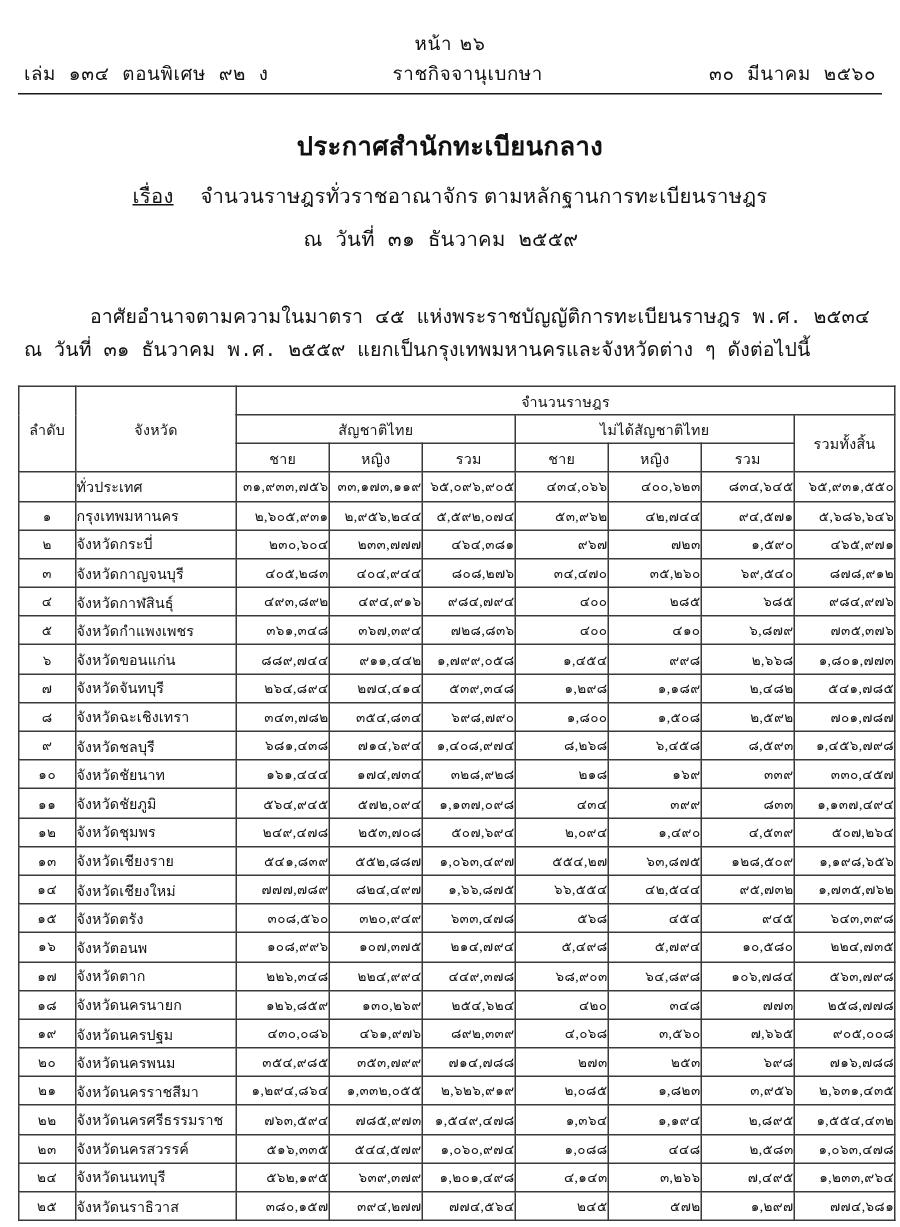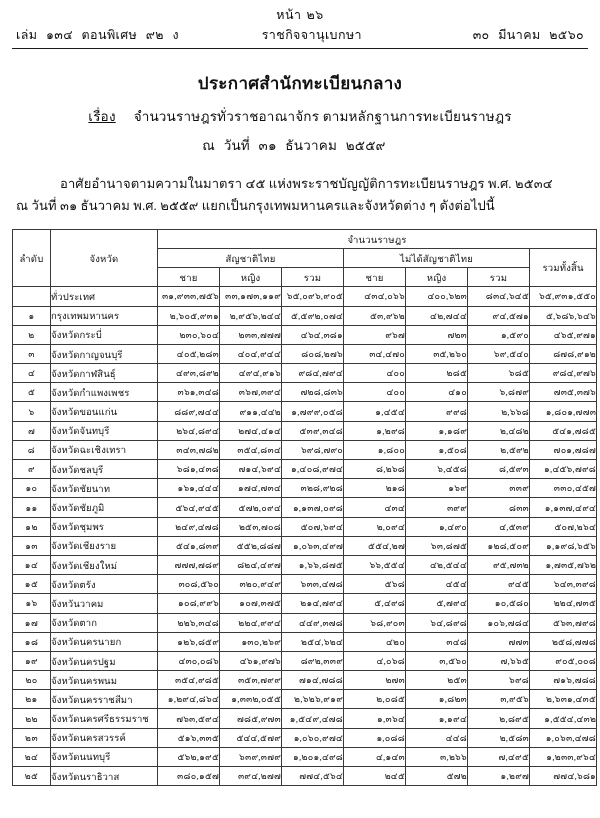--- a/index.html
+++ b/index.html
@@ -13,21 +13,21 @@
     height: 818px;
     font-family: "Liberation Serif", "DejaVu Serif", serif;
     color: #111111;
     overflow: hidden;
   }
   .page {
     position: relative;
     width: 600px;
     height: 734px;
     box-sizing: border-box;
-    padding: 2px 10px;
+    padding: 16px 10px;
   }
 
   
   .gazette-head {
     padding-top: 6px;
   }
   .head-page-no {
     text-align: center;
     font-size: 12.5px;
     letter-spacing: 0.5px;
@@ -79,24 +79,25 @@
     margin-top: 7px;
     letter-spacing: 0.2px;
   }
   .doc-date span { margin-right: 5px; }
   .doc-date span:last-child { margin-right: 12px; }
 
   
   .body-para {
     font-size: 13px;
     line-height: 1.72;
-    margin-top: 17px;
+    margin-top: 31px;
     padding: 0 6px;
     text-align: justify;
     letter-spacing: 0.1px;
+    font-family: Liberation Mono, monospace;
   }
   .body-para p { margin: 0; }
   .indent { display: inline-block; width: 44px; }
 
   
   .table-wrap {
     margin-top: 12px;
     padding: 0 2px;
   }
   table.pop-table {
@@ -398,21 +399,21 @@
             <td class="num">๓๐๘,๕๖๐</td>
             <td class="num">๓๒๐,๙๔๙</td>
             <td class="num">๖๓๓,๔๗๘</td>
             <td class="num">๕๖๘</td>
             <td class="num">๔๕๔</td>
             <td class="num">๙๔๕</td>
             <td class="num">๖๔๓,๓๙๘</td>
           </tr>
           <tr>
             <td class="seq">๑๖</td>
-            <td class="prov">จังหวันวาคม</td>
+            <td class="prov">จังหวัตอนพ</td>
             <td class="num">๑๐๘,๙๙๖</td>
             <td class="num">๑๐๗,๓๗๕</td>
             <td class="num">๒๑๔,๗๙๔</td>
             <td class="num">๕,๔๙๘</td>
             <td class="num">๕,๗๙๔</td>
             <td class="num">๑๐,๕๘๐</td>
             <td class="num">๒๒๔,๗๓๕</td>
           </tr>
           <tr>
             <td class="seq">๑๗</td>

